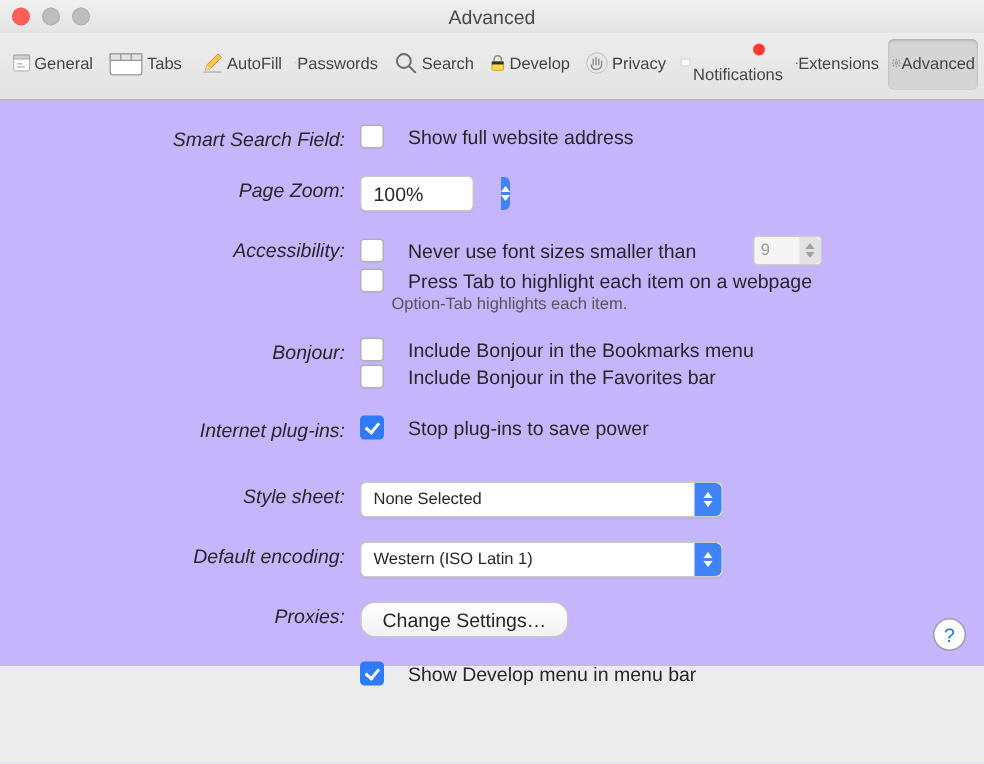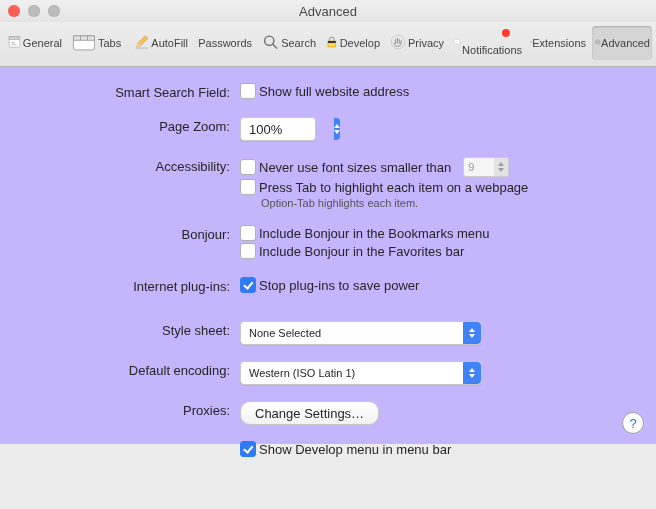--- a/index.html
+++ b/index.html
@@ -69,25 +69,26 @@
   .row {
     display: flex;
     align-items: flex-start;
     margin-bottom: 16px;
   }
   .lblcol {
     width: 210px;
     text-align: right;
     padding-right: 10px;
     padding-top: 2px;
+    font-style: italic;
   }
   .ctrlcol { flex: 1; }
 
   .check {
-    display: flex; align-items: center; gap: 3px;
+    display: flex; align-items: center; gap: 16px;
     margin-bottom: 2px;
   }
   .cbox {
     width: 14px; height: 14px;
     border: 1px solid #b0b0b0; border-radius: 3px;
     background: #fff;
     display: inline-flex; align-items: center; justify-content: center;
     flex-shrink: 0;
   }
   .cbox.on {

